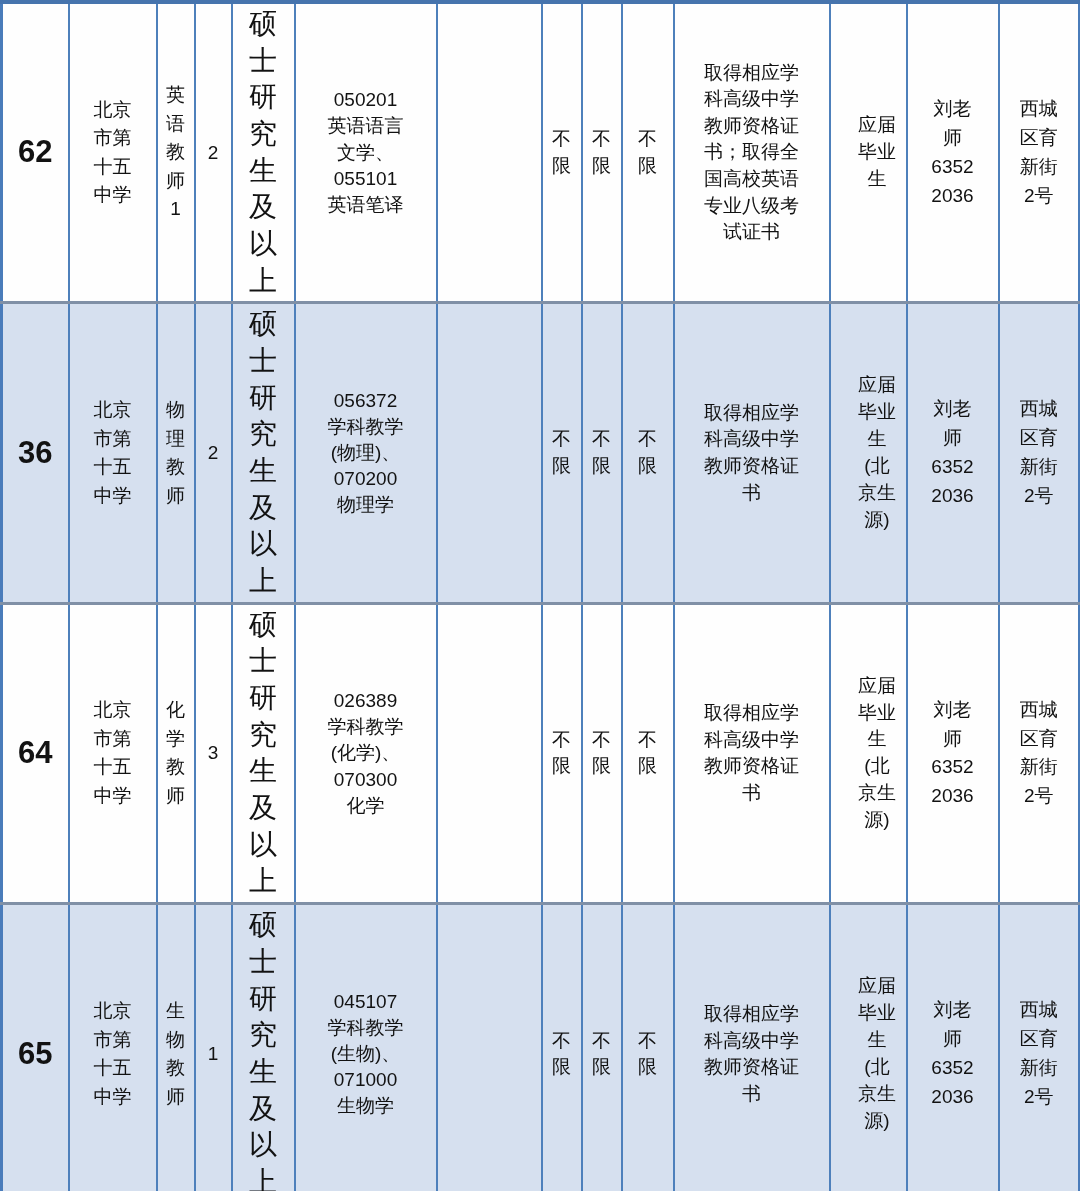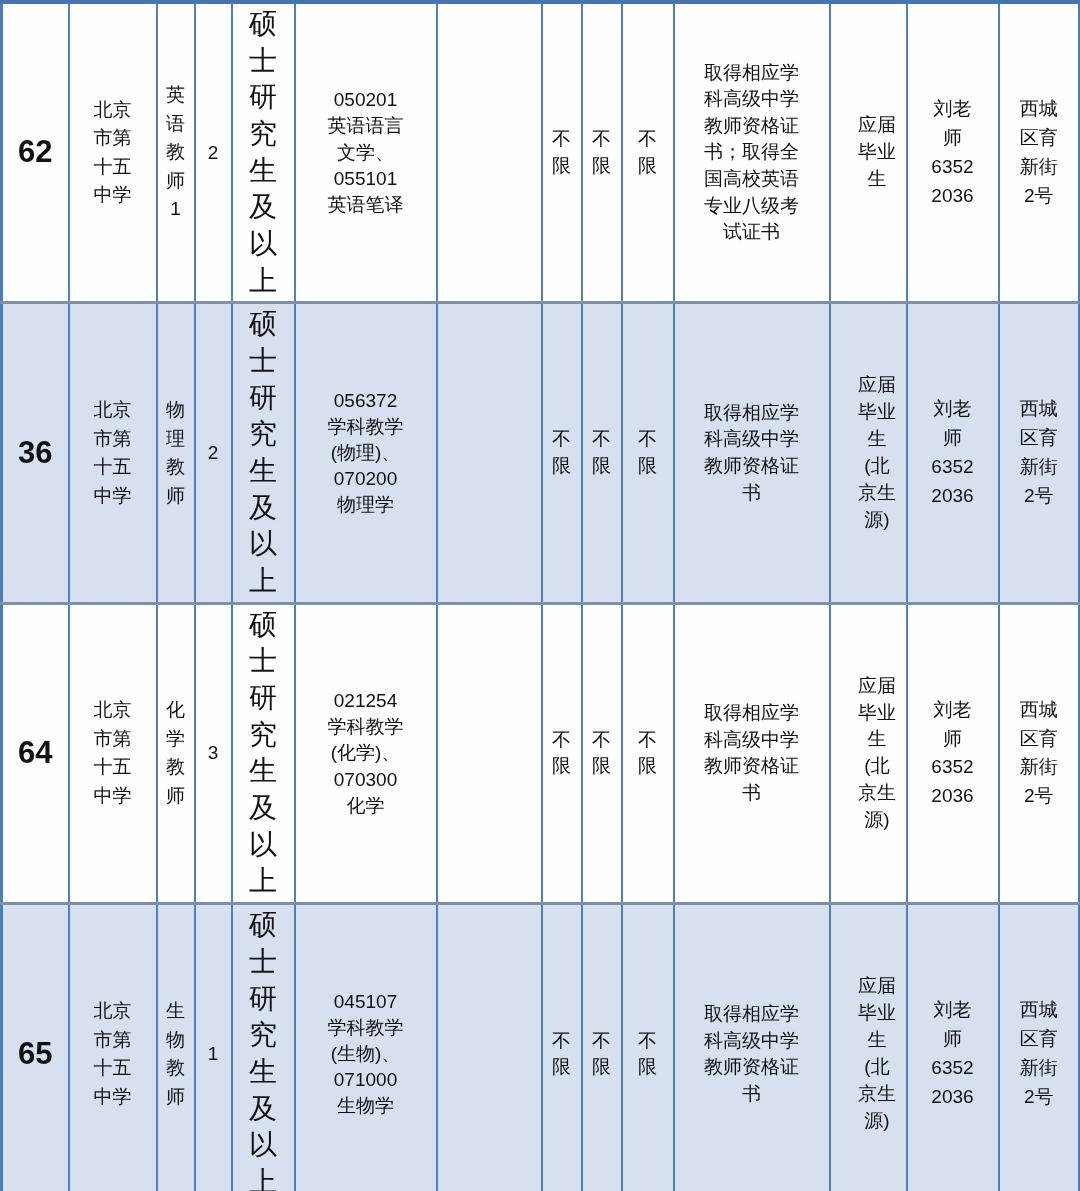--- a/index.html
+++ b/index.html
@@ -193,21 +193,21 @@
 师</td>
         <td>3</td>
         <td>硕
 士
 研
 究
 生
 及
 以
 上</td>
-        <td>021254
+        <td>026389
 学科教学
 (化学)、
 070300
 化学</td>
         <td></td>
         <td>不
 限</td>
         <td>不
 限</td>
         <td>不

